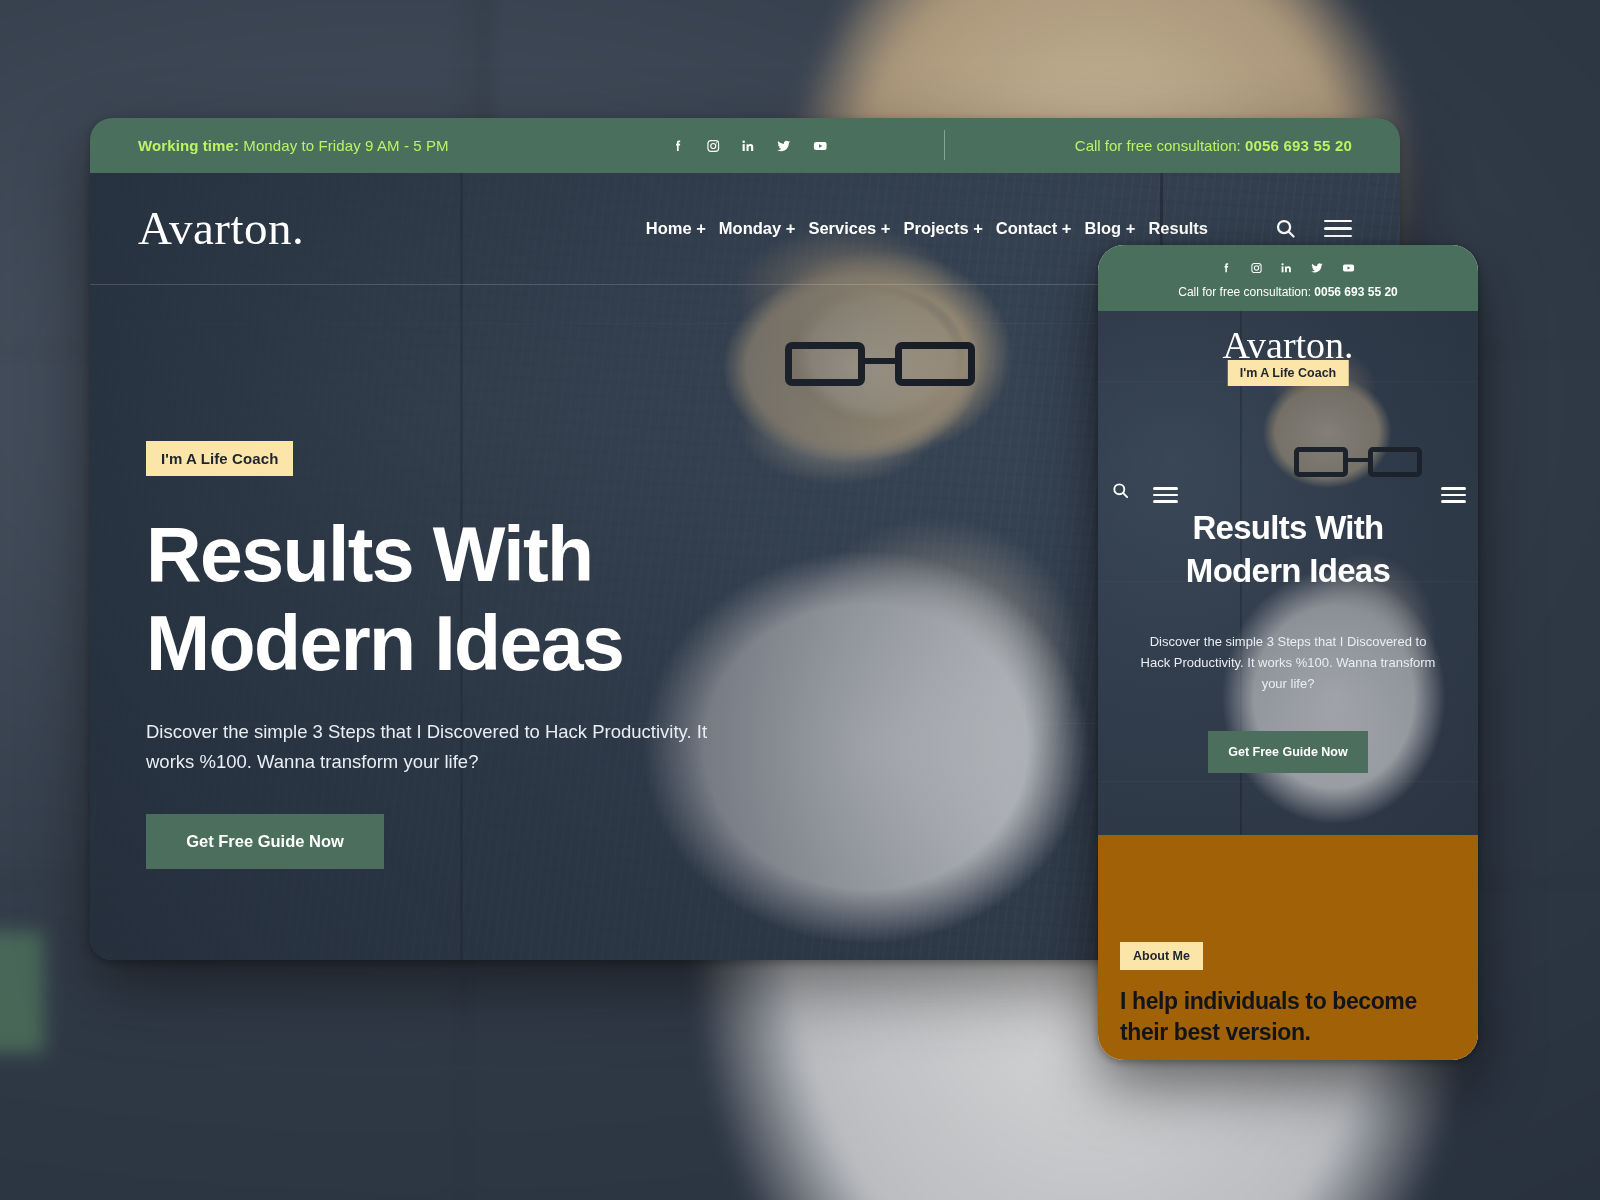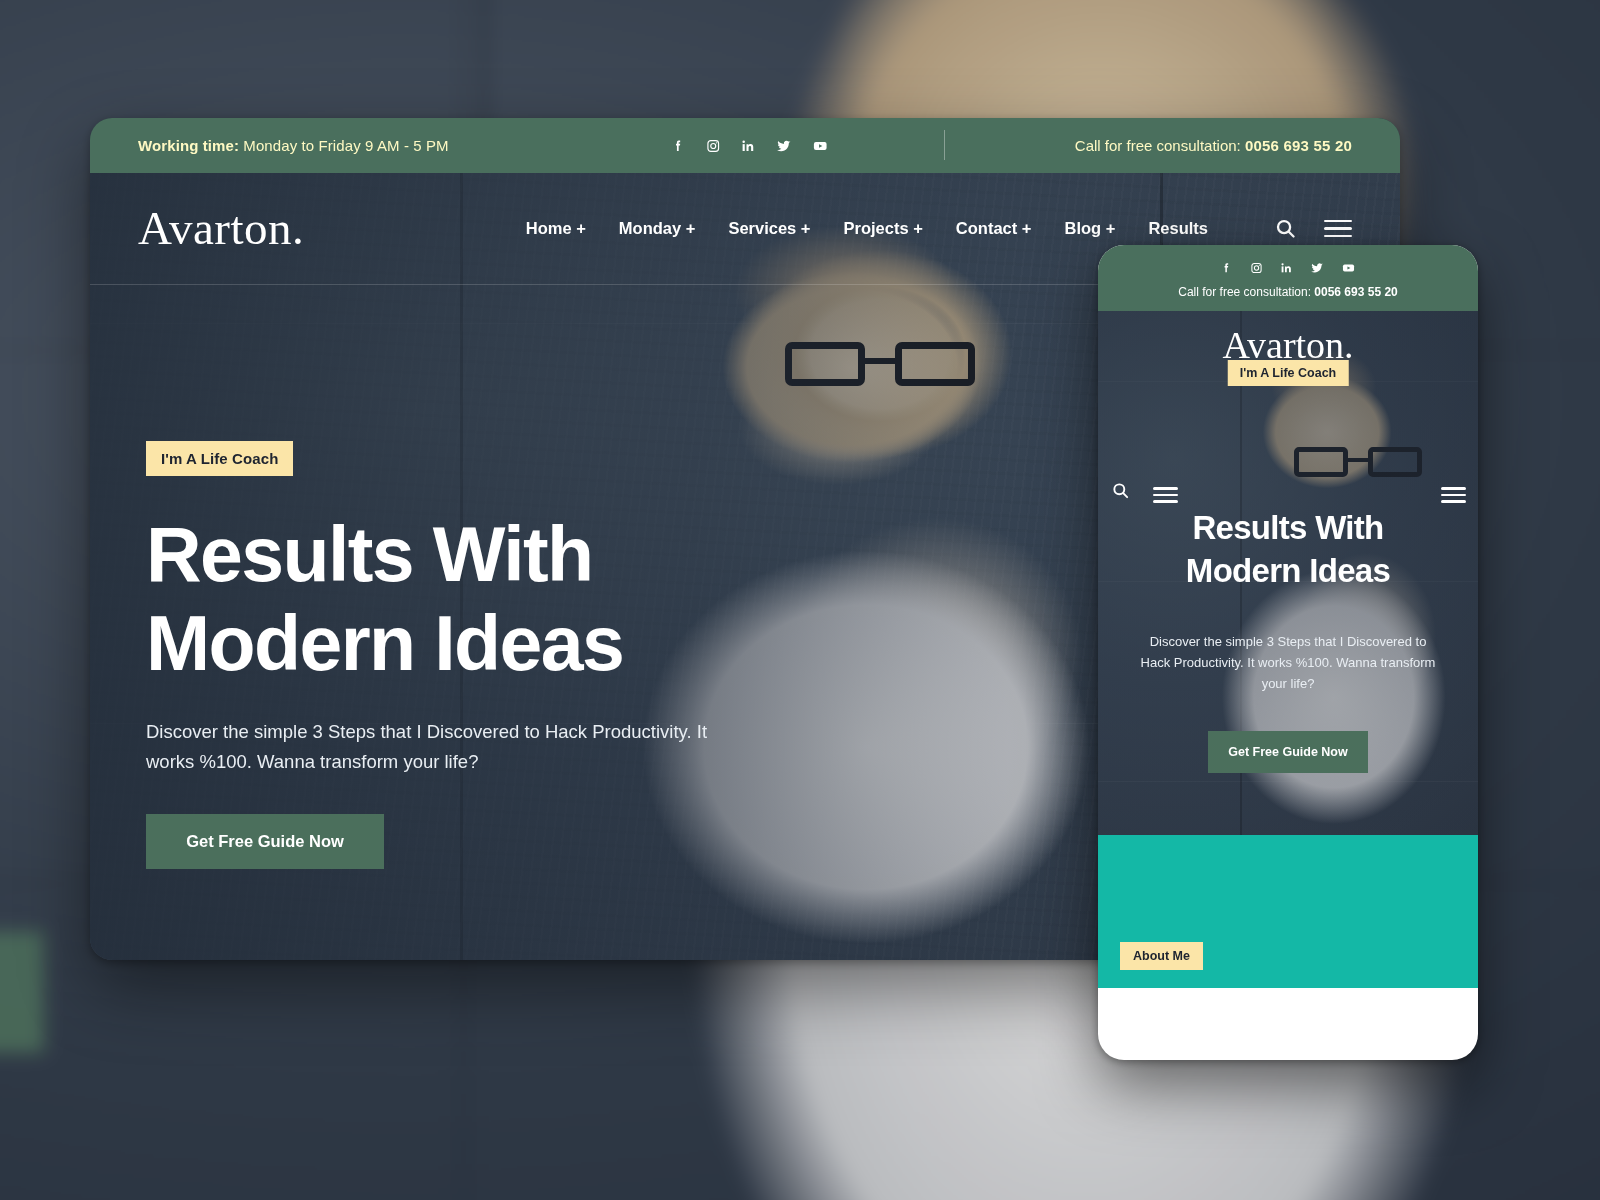--- a/index.html
+++ b/index.html
@@ -59,21 +59,21 @@
     position:absolute; left:90px; top:118px;
     width:1310px; height:842px;
     border-radius:22px;
     overflow:hidden;
     box-shadow:0 28px 70px rgba(0,0,0,.46), 0 3px 10px rgba(0,0,0,.3);
     background:#2c3645;
   }
   .topbar {
     position:relative; height:55px; background:#4a6f5d;
     display:flex; align-items:center;
-    padding:0 48px; color:#fef9c3; font-size:15px;
+    padding:0 48px; color:#bef264; font-size:15px;
     z-index:5;
   }
   .topbar .worktime { letter-spacing:.1px; }
   .topbar .worktime b { font-weight:700; }
   .topbar .socials {
     position:absolute; left:50%; transform:translateX(-47%);
     display:flex; align-items:center; gap:20px;
   }
   .topbar .socials svg { display:block; }
   .topbar .divider {
@@ -135,21 +135,21 @@
     position:absolute; top:0; left:0; right:0; height:112px;
     display:flex; align-items:center; padding:0 48px;
     border-bottom:1px solid rgba(255,255,255,.16);
     z-index:4;
   }
   .logo {
     font-family:"Liberation Serif", serif; font-size:47px; color:#fff;
     letter-spacing:.5px; line-height:1;
   }
   .nav-links {
-    display:flex; align-items:center; gap:33px;
+    display:flex; align-items:center; gap:13px;
     margin-left:auto; margin-right:0;
   }
   .nav-links a {
     color:#fff; font-size:16.5px; font-weight:700; text-decoration:none; white-space:nowrap;
   }
   .nav-tools {
     display:flex; align-items:center; gap:27px; margin-left:66px;
   }
   .icon-btn { cursor:pointer; display:flex; }
   .burger { display:flex; flex-direction:column; gap:5px; width:28px; }
@@ -240,21 +240,21 @@
   .m-p {
     position:absolute; top:320px; left:36px; right:36px; z-index:3; text-align:center;
     color:#e9eef3; font-size:13px; line-height:1.62;
   }
   .m-cta {
     position:absolute; top:420px; left:50%; transform:translateX(-50%); z-index:3;
     width:160px; height:42px; background:#4b6f5c; color:#fff;
     font-size:12.5px; font-weight:700; border:none; cursor:pointer;
     display:flex; align-items:center; justify-content:center;
   }
-  .m-about { background:#14b8a6; padding:107px 22px 18px; }
+  .m-about { background:#a16207; padding:107px 22px 18px; }
   .m-about-badge {
     display:inline-block; background:#fbe5a8; color:#1e2430;
     font-size:12.5px; font-weight:700; padding:7px 13px;
   }
   .m-about-h2 {
     margin-top:16px; color:#111418; font-size:23px; font-weight:800;
     line-height:1.34; letter-spacing:-.4px;
   }
 </style>
 </head>
@@ -442,14 +442,15 @@
     <h1 class="m-h1">
       <div>Results With</div>
       <div>Modern Ideas</div>
     </h1>
     <p class="m-p">Discover the simple 3 Steps that I Discovered to Hack Productivity. It works %100. Wanna transform your life?</p>
     <button class="m-cta">Get Free Guide Now</button>
   </div>
 
   <div class="m-about">
     <span class="m-about-badge">About Me</span>
+    <h2 class="m-about-h2">I help individuals to become their best version.</h2>
   </div>
 </div>
 
 </body></html>

